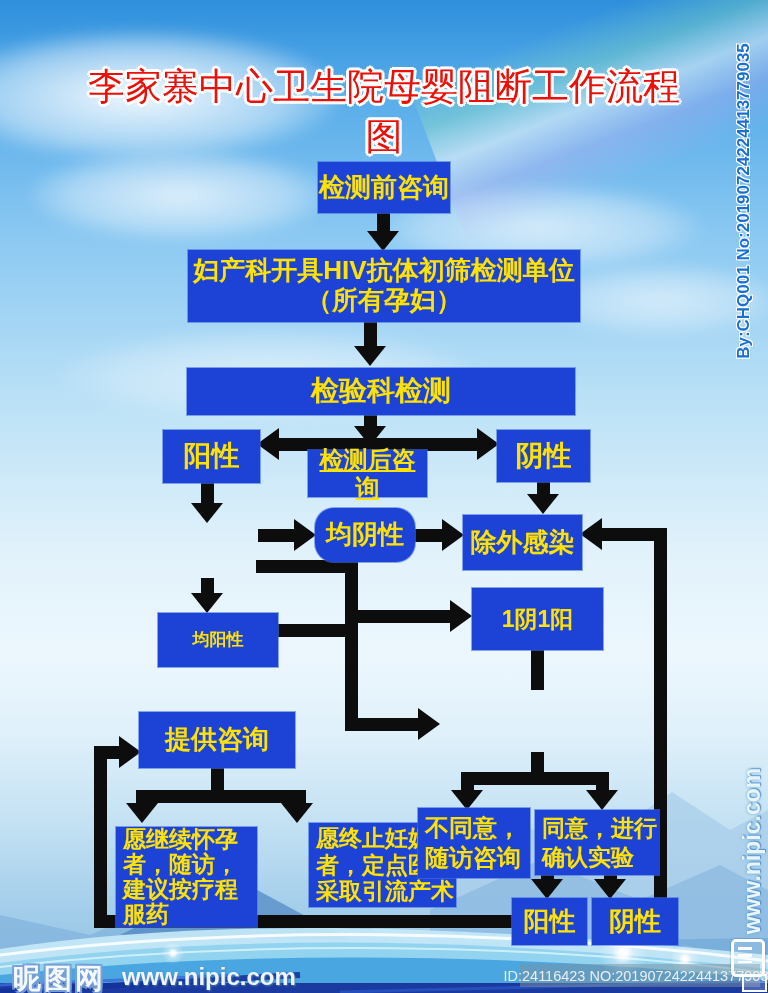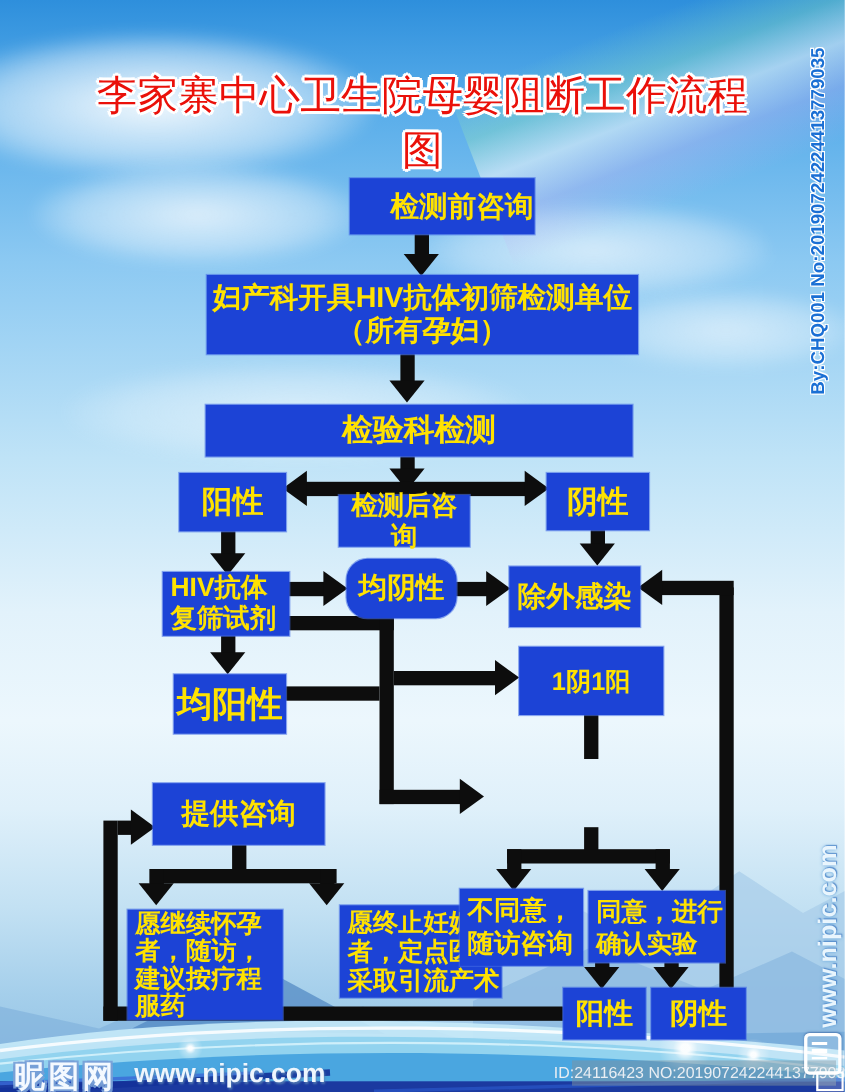--- a/index.html
+++ b/index.html
@@ -136,32 +136,30 @@
   <div class="ln" style="left:604px;top:875px;width:13px;height:8px;"></div>
   <div class="hd" style="left:594px;top:879px;"></div>
   <div class="ln" style="left:654px;top:534px;width:13px;height:364px;"></div>
   <div class="ln" style="left:600px;top:528px;width:67px;height:13px;"></div>
   <div class="hl" style="left:580px;top:518px;"></div>
   <div class="ln" style="left:94px;top:915px;width:418px;height:13px;"></div>
   <div class="ln" style="left:94px;top:746px;width:13px;height:182px;"></div>
   <div class="ln" style="left:107px;top:746px;width:24px;height:13px;"></div>
   <div class="hr" style="left:119px;top:736px;"></div>
 
-  <div class="node" style="left:318px;top:162px;width:132px;height:51px;font-size:26px;padding-left:36px;">检测前咨询</div>
+  <div class="node" style="left:318px;top:162px;width:132px;height:51px;font-size:26px;">检测前咨询</div>
   <div class="node" style="left:187px;top:368px;width:388px;height:47px;font-size:28px;">检验科检测</div>
   <div class="node" style="left:188px;top:250px;width:392px;height:72px;font-size:26px;">妇产科开具HIV抗体初筛检测单位
 （所有孕妇）</div>
   <div class="node" style="left:163px;top:430px;width:97px;height:53px;font-size:28px;">阳性</div>
   <div class="node" style="left:497px;top:430px;width:93px;height:52px;font-size:28px;">阴性</div>
-  <div class="node" style="left:308px;top:450px;width:119px;height:47px;font-size:24px;">检测后咨询</div>
-  <div class="node lft" style="left:148px;top:520px;width:108px;height:58px;font-size:24px;">HIV抗体
-复筛试剂</div>
+  <div class="node" style="left:308px;top:450px;width:119px;height:47px;font-size:24px;text-decoration:underline;">检测后咨询</div>
   <div class="node" style="left:315px;top:508px;width:100px;height:54px;font-size:26px;border-radius:19px;">均阴性</div>
   <div class="node" style="left:463px;top:515px;width:119px;height:55px;font-size:26px;">除外感染</div>
-  <div class="node" style="left:158px;top:613px;width:102px;height:54px;font-size:32px;">均阳性</div>
+  <div class="node" style="left:158px;top:613px;width:120px;height:54px;font-size:17px;">均阳性</div>
   <div class="node" style="left:472px;top:588px;width:131px;height:62px;font-size:23px;">1阴1阳</div>
   <div class="node lft" style="left:116px;top:827px;width:134px;height:100px;font-size:23px;line-height:1.09;">愿继续怀孕
 者，随访，
 建议按疗程
 服药</div>
   <div class="node" style="left:139px;top:712px;width:156px;height:56px;font-size:26px;">提供咨询</div>
   <div class="node lft" style="left:273px;top:823px;width:140px;height:84px;font-size:23px;line-height:1.17;margin-left:36px;">愿终止妊娠
 者，定点医院
 采取引流产术</div>
   <div class="node lft" style="left:535px;top:810px;width:117px;height:65px;font-size:23px;line-height:1.26;">同意，进行

